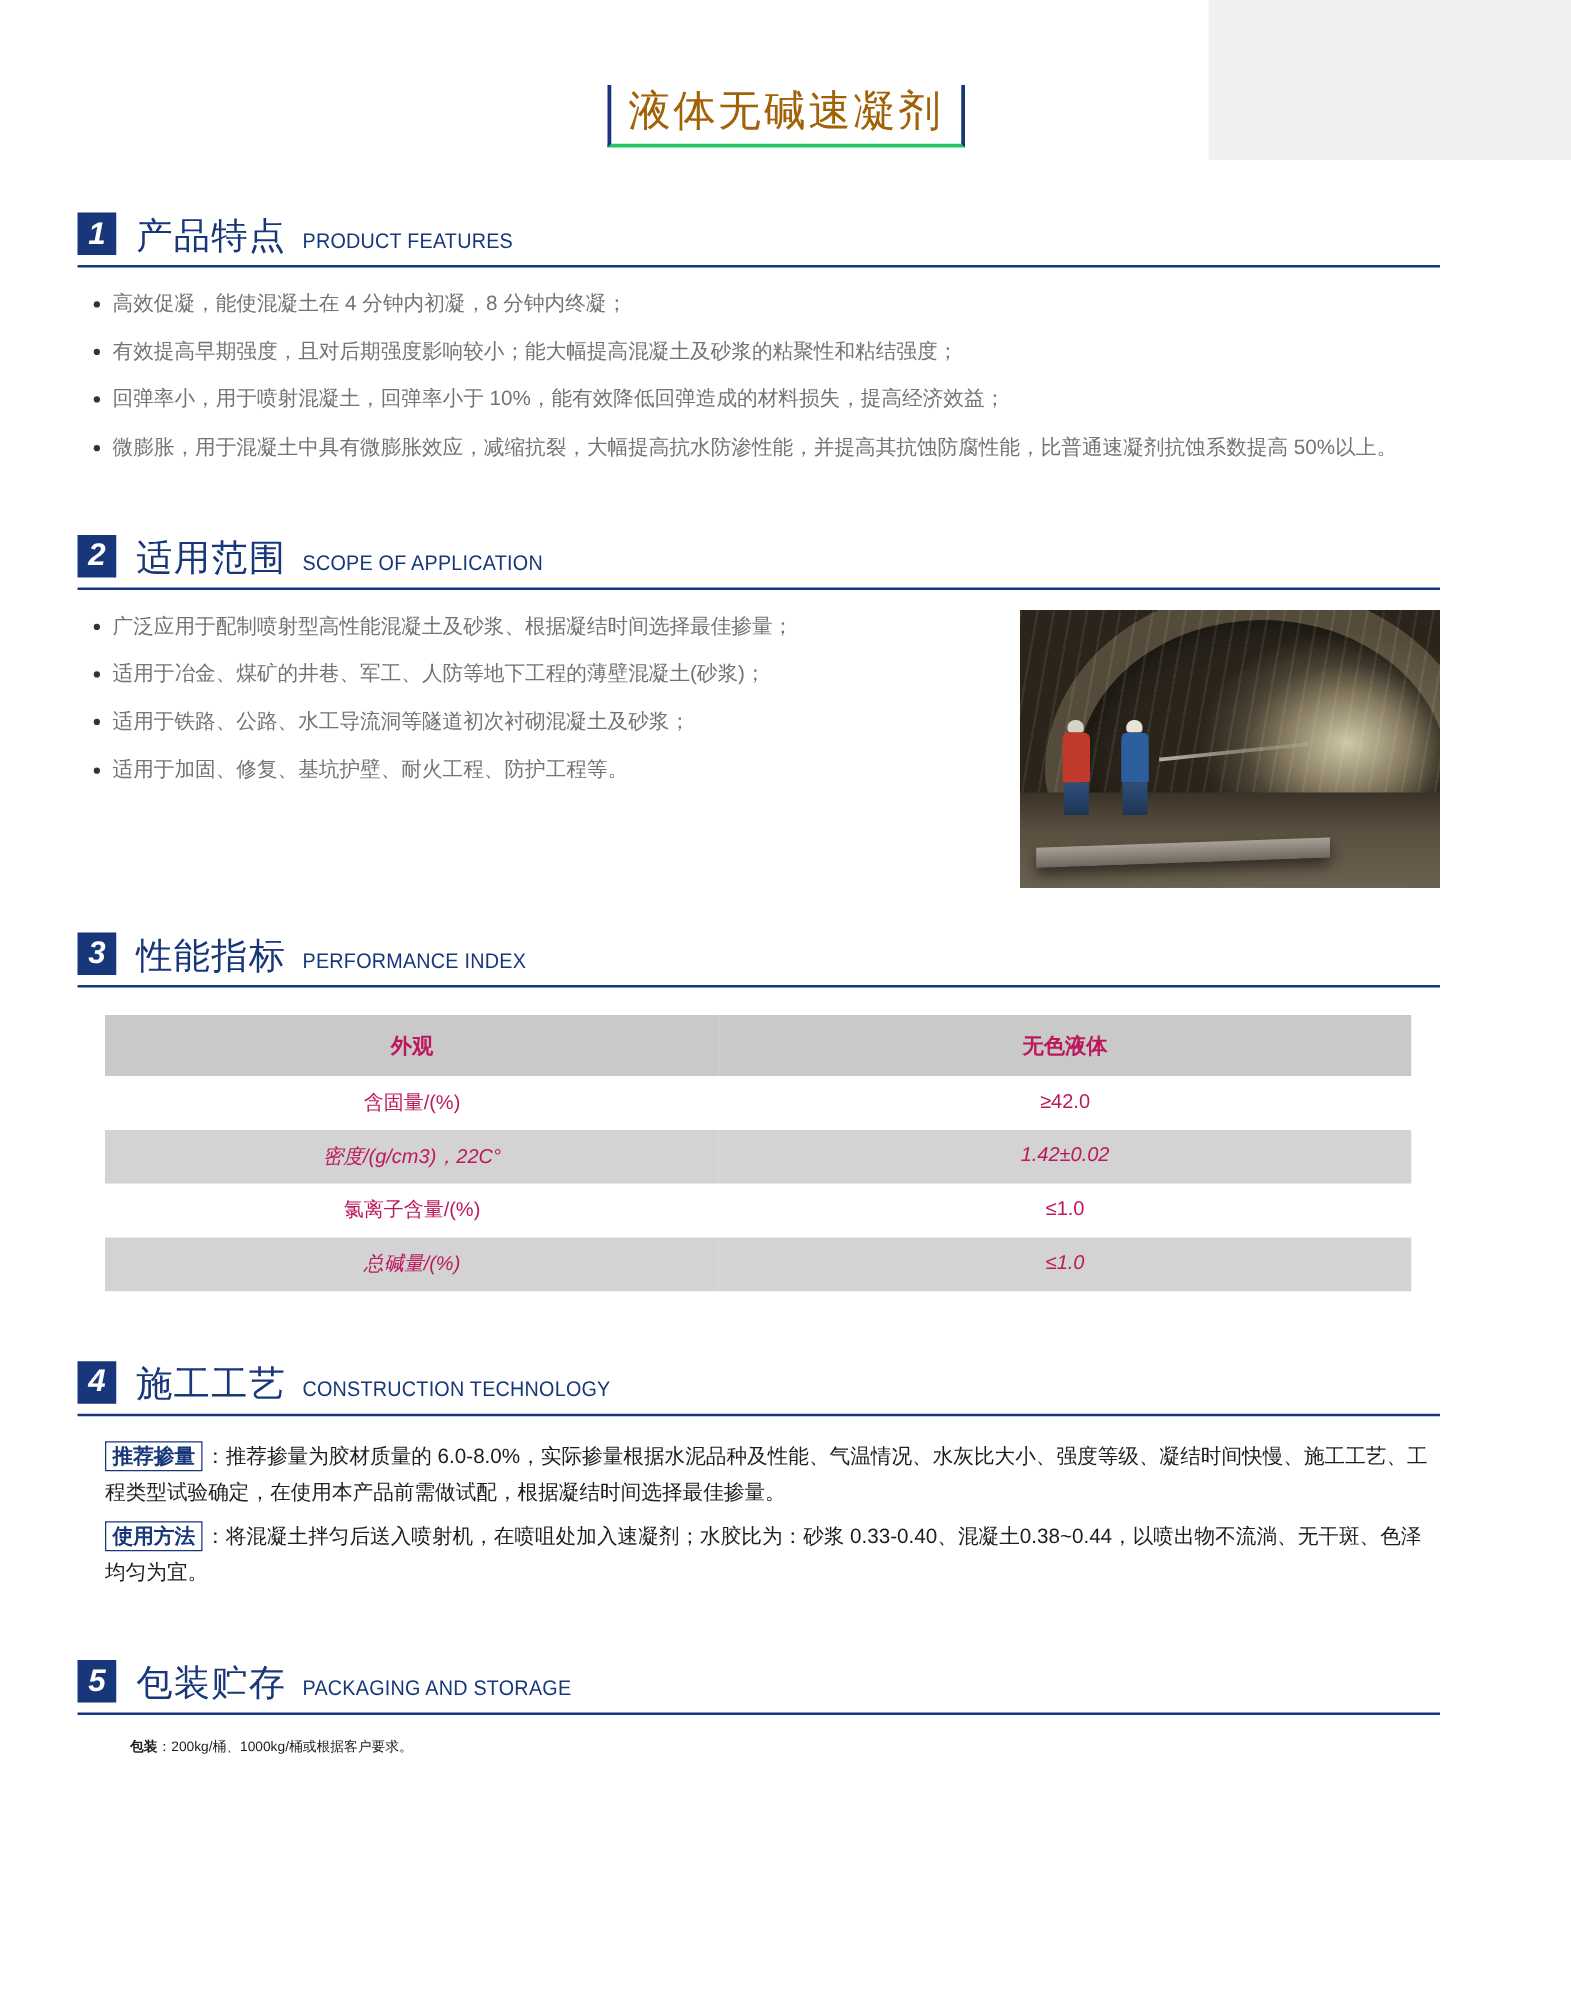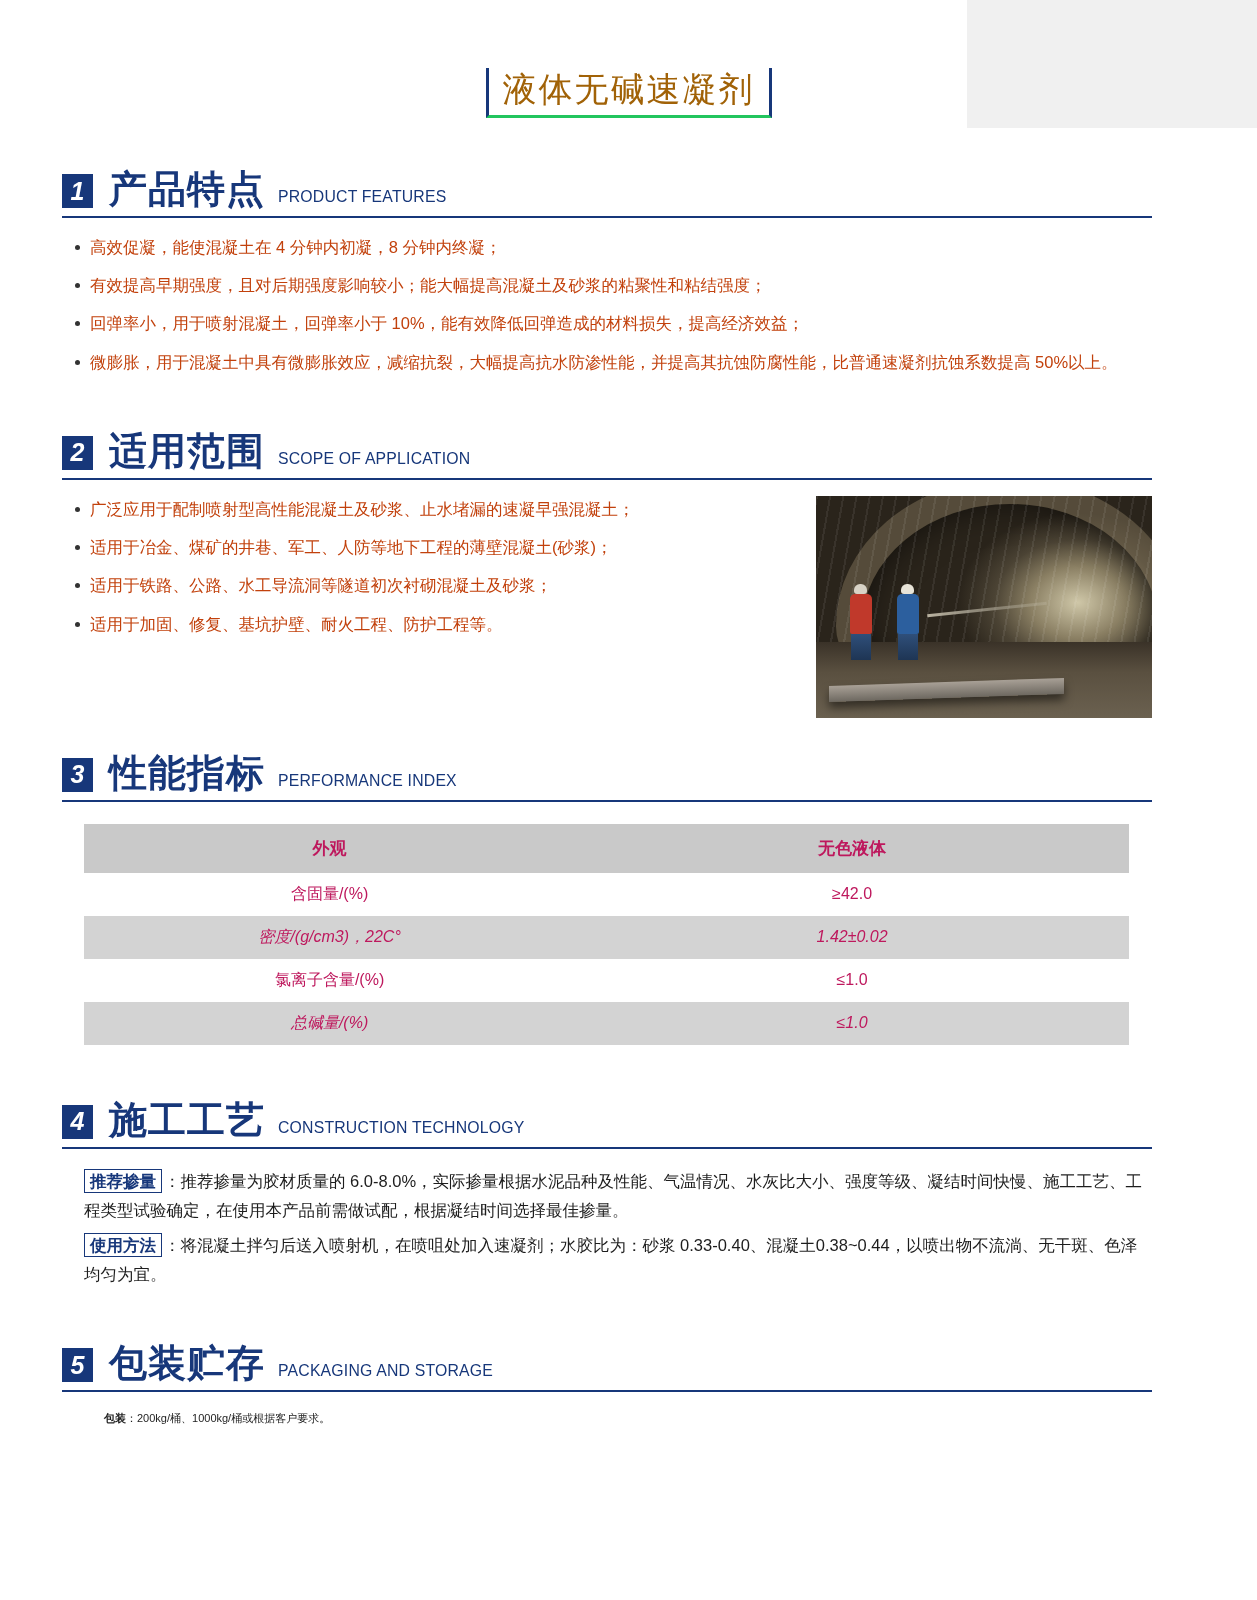--- a/index.html
+++ b/index.html
@@ -77,22 +77,22 @@
     font-size: 25px;
     font-weight: bold;
     font-style: italic;
     display: flex;
     align-items: center;
     justify-content: center;
     margin-right: 16px;
     flex: none;
   }
   .sec-cn {
-    font-size: 38px;
-    font-weight: bold;
+    font-size: 29px;
+    font-weight: normal;
     color: #17377a;
     line-height: 1;
     letter-spacing: 1px;
   }
   .sec-en {
     font-size: 17px;
     color: #17377a;
     margin-left: 13px;
     letter-spacing: 0.2px;
     transform: scaleX(0.93);
@@ -111,21 +111,21 @@
     margin: 16px 0 0 0;
     padding: 0;
     list-style: none;
   }
   .bullets li {
     position: relative;
     padding-left: 28px;
     margin-bottom: 11px;
     font-size: 16.5px;
     line-height: 1.65;
-    color: #c2410c;
+    color: #737373;
   }
   .bullets li:before {
     content: "";
     position: absolute;
     left: 13px;
     top: 11px;
     width: 5px;
     height: 5px;
     border-radius: 50%;
     background: #333;
@@ -312,21 +312,21 @@
     <div class="section" id="sec2">
       <div class="sec-head">
         <div class="sec-num">2</div>
         <div class="sec-cn">适用范围</div>
         <div class="sec-en">SCOPE OF APPLICATION</div>
       </div>
       <div class="sec-rule"></div>
       <div class="scope-row">
         <div class="scope-text">
           <ul class="bullets">
-            <li>广泛应用于配制喷射型高性能混凝土及砂浆、止水堵漏的速凝早强混凝土；</li>
+            <li>广泛应用于配制喷射型高性能混凝土及砂浆、根据凝结时间选择最佳掺量；</li>
             <li>适用于冶金、煤矿的井巷、军工、人防等地下工程的薄壁混凝土(砂浆)；</li>
             <li>适用于铁路、公路、水工导流洞等隧道初次衬砌混凝土及砂浆；</li>
             <li>适用于加固、修复、基坑护壁、耐火工程、防护工程等。</li>
           </ul>
         </div>
         <div class="scope-img">
           <div class="ph-bg"></div>
           <div class="ph-arch"></div>
           <div class="ph-ribs"></div>
           <div class="ph-floor"></div>

